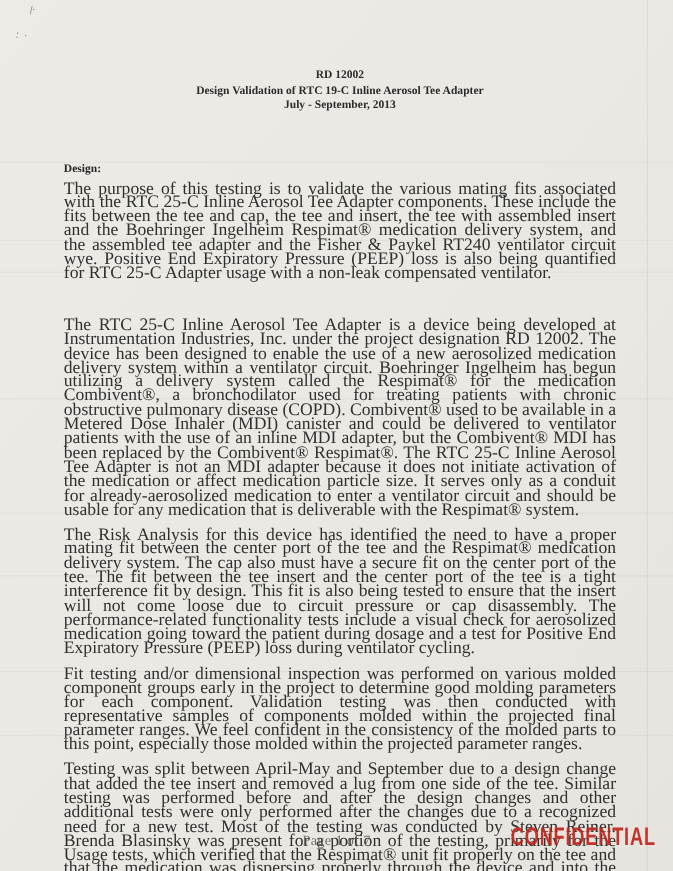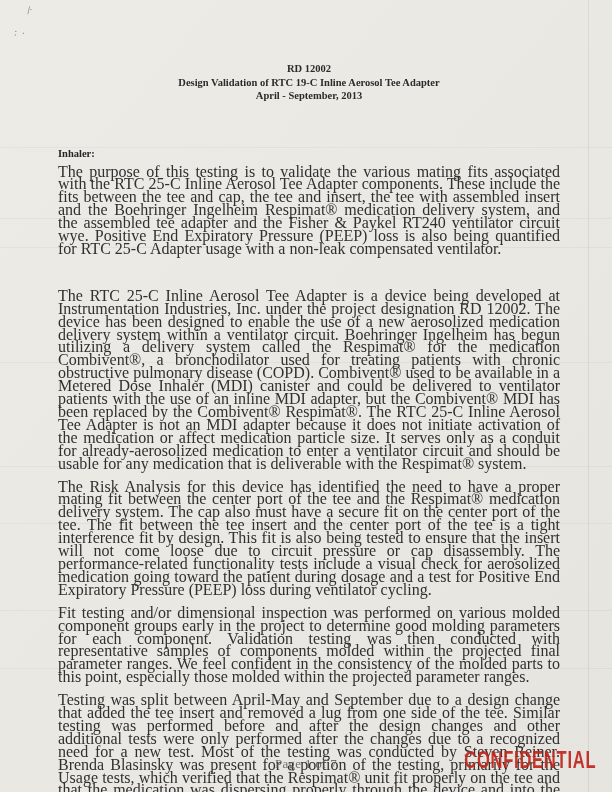--- a/index.html
+++ b/index.html
@@ -59,25 +59,25 @@
   <div class="scan-line sl8"></div>
   <div class="edge-streak"></div>
   <span class="pen-mark pm1">⁄·</span>
   <span class="pen-mark pm2">: ·</span>
 
   <div class="content">
 
     <header class="doc-header">
       <div>RD 12002</div>
       <div>Design Validation of RTC 19-C Inline Aerosol Tee Adapter</div>
-      <div>April - September, 2013</div>
+      <div>July - September, 2013</div>
     </header>
 
     <section class="sec-purpose">
-      <h2>Inhaler:</h2>
+      <h2>Design:</h2>
       <p>The purpose of this testing is to validate the various mating fits associated with the RTC 25-C Inline Aerosol Tee Adapter components.  These include the fits between the tee and cap, the tee and insert, the tee with assembled insert and the Boehringer Ingelheim Respimat® medication delivery system, and the assembled tee adapter and the Fisher &amp; Paykel RT240 ventilator circuit wye.  Positive End Expiratory Pressure (PEEP) loss is also being quantified for RTC 25-C Adapter usage with a non-leak compensated ventilator.</p>
     </section>
 
     <section class="sec-abstract">
       <p>The RTC 25-C Inline Aerosol Tee Adapter is a device being developed at Instrumentation Industries, Inc. under the project designation RD 12002.  The device has been designed to enable the use of a new aerosolized medication delivery system within a ventilator circuit.  Boehringer Ingelheim has begun utilizing a delivery system called the Respimat® for the medication Combivent®, a bronchodilator used for treating patients with chronic obstructive pulmonary disease (COPD).  Combivent® used to be available in a Metered Dose Inhaler (MDI) canister and could be delivered to ventilator patients with the use of an inline MDI adapter, but the Combivent® MDI has been replaced by the Combivent® Respimat®.  The RTC 25-C Inline Aerosol Tee Adapter is not an MDI adapter because it does not initiate activation of the medication or affect medication particle size. It serves only as a conduit for already-aerosolized medication to enter a ventilator circuit and should be usable for any medication that is deliverable with the Respimat® system.</p>
       <p>The Risk Analysis for this device has identified the need to have a proper mating fit between the center port of the tee and the Respimat® medication delivery system.  The cap also must have a secure fit on the center port of the tee.  The fit between the tee insert and the center port of the tee is a tight interference fit by design.  This fit is also being tested to ensure that the insert will not come loose due to circuit pressure or cap disassembly.  The performance-related functionality tests include a visual check for aerosolized medication going toward the patient during dosage and a test for Positive End Expiratory Pressure (PEEP) loss during ventilator cycling.</p>
       <p>Fit testing and/or dimensional inspection was performed on various molded component groups early in the project to determine good molding parameters for each component.  Validation testing was then conducted with representative samples of components molded within the projected final parameter ranges.  We feel confident in the consistency of the molded parts to this point, especially those molded within the projected parameter ranges.</p>
       <p>Testing was split between April-May and September due to a design change that added the tee insert and removed a lug from one side of the tee.  Similar testing was performed before and after the design changes and other additional tests were only performed after the changes due to a recognized need for a new test.  Most of the testing was conducted by Steven Reiner.  Brenda Blasinsky was present for a portion of the testing, primarily for the Usage tests, which verified that the Respimat® unit fit properly on the tee and that the medication was dispersing properly through the device and into the ventilator circuit.</p>
     </section>
 

